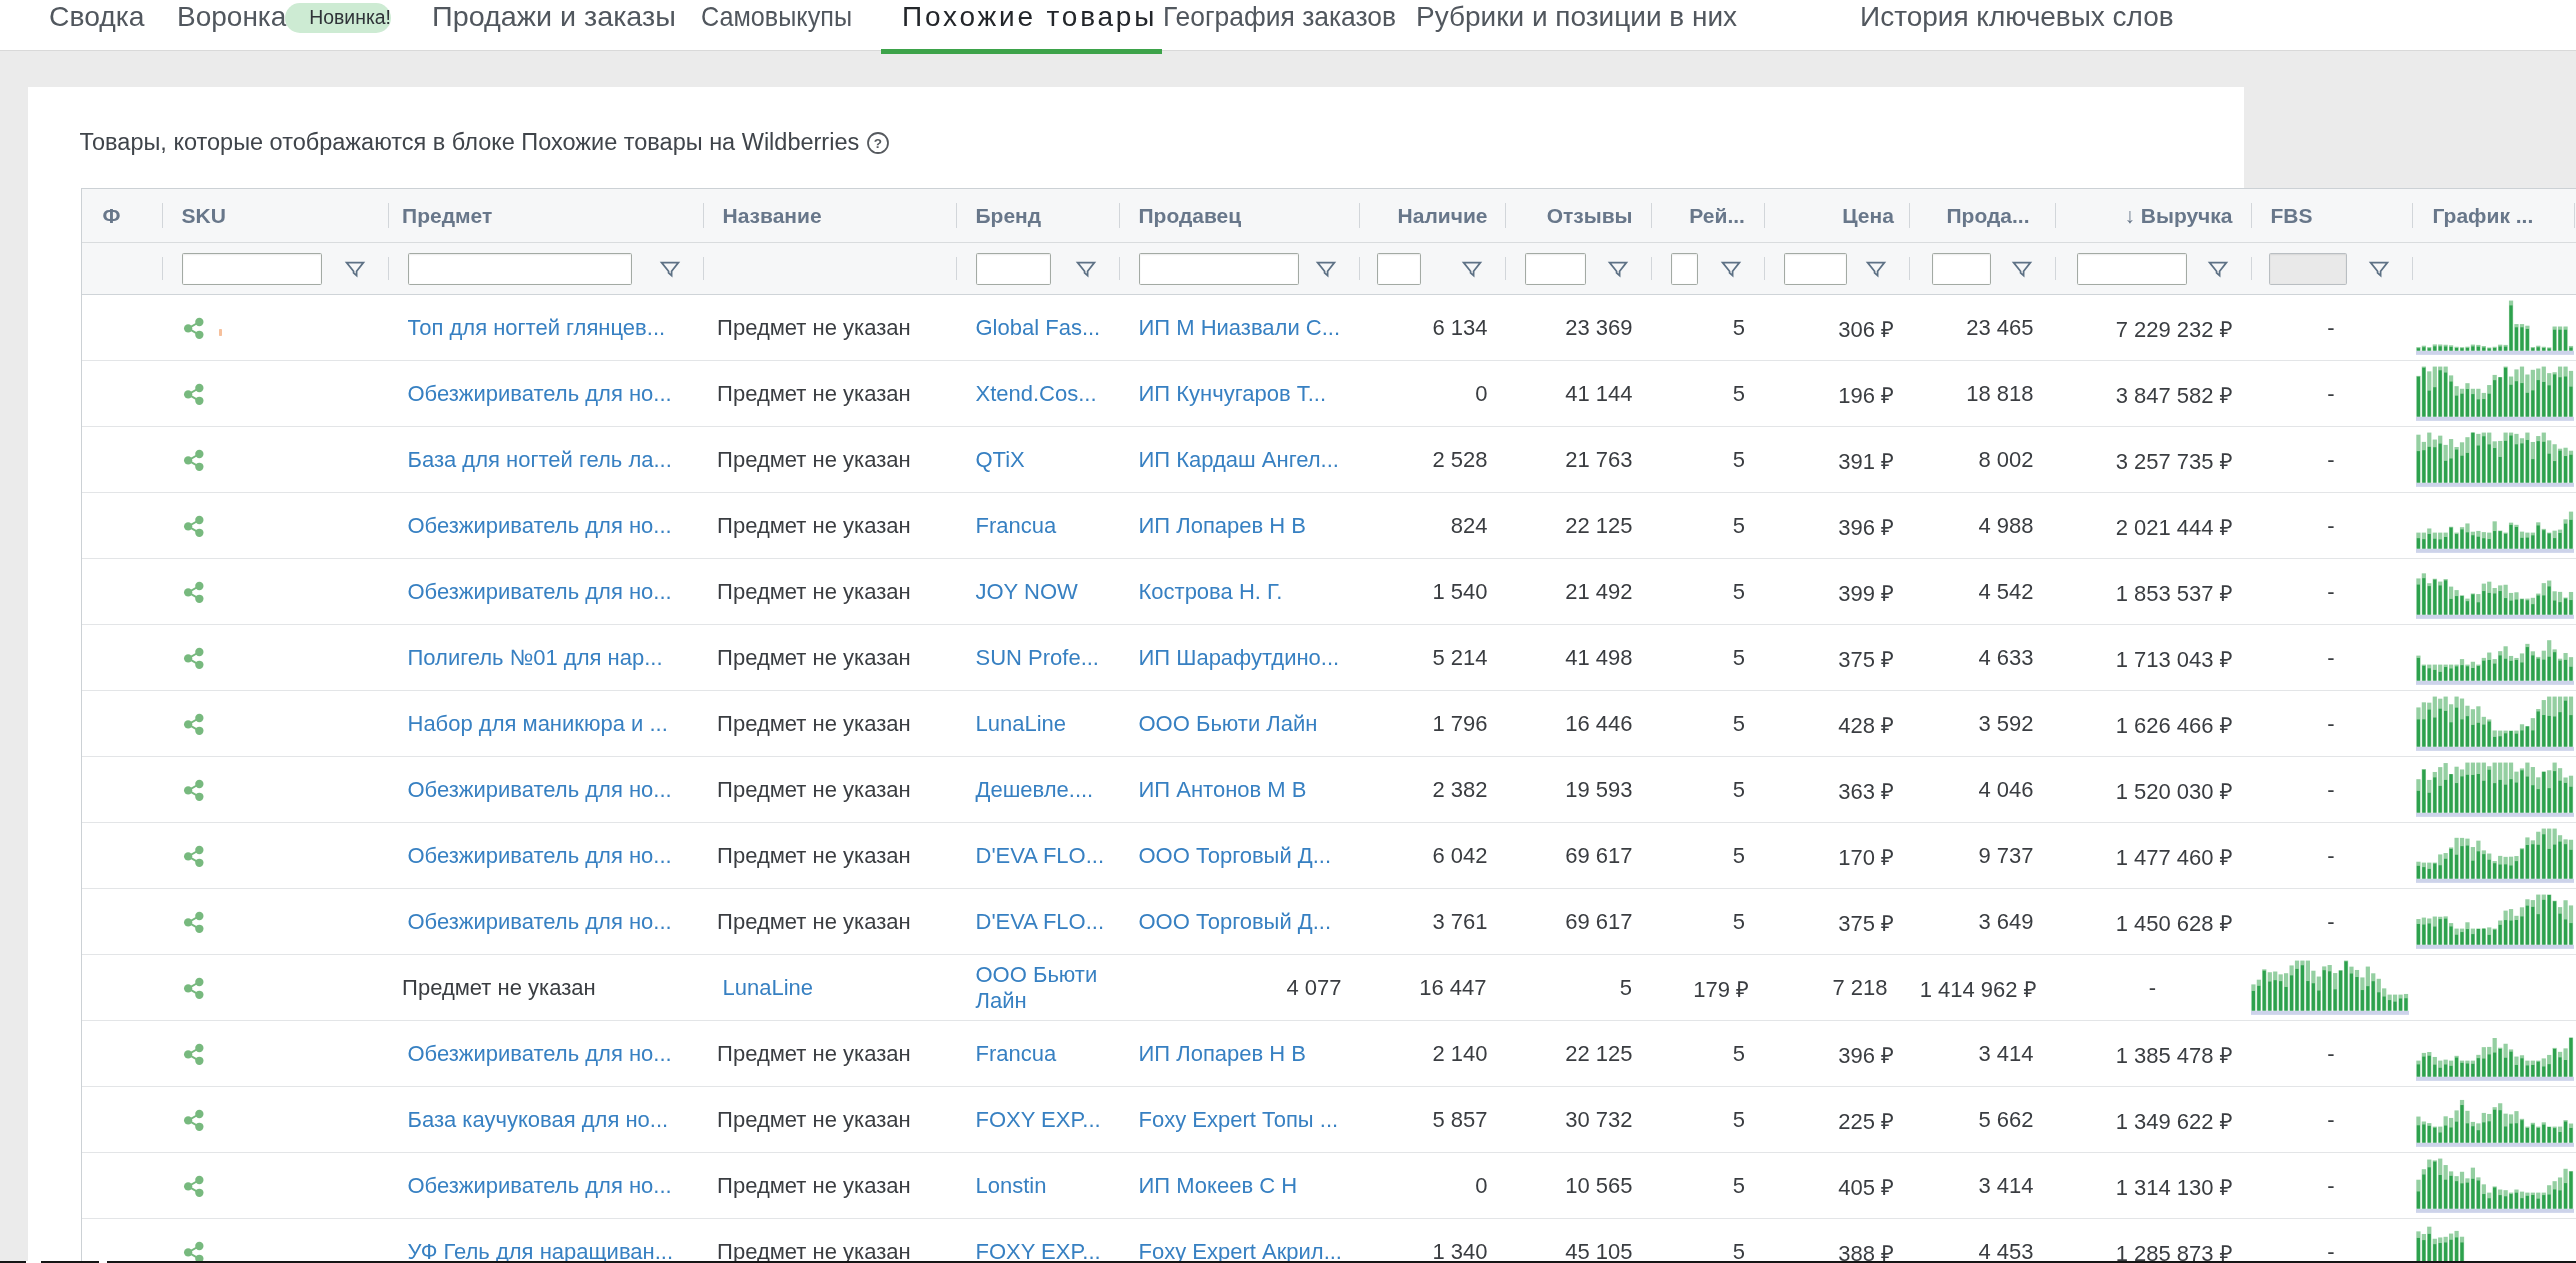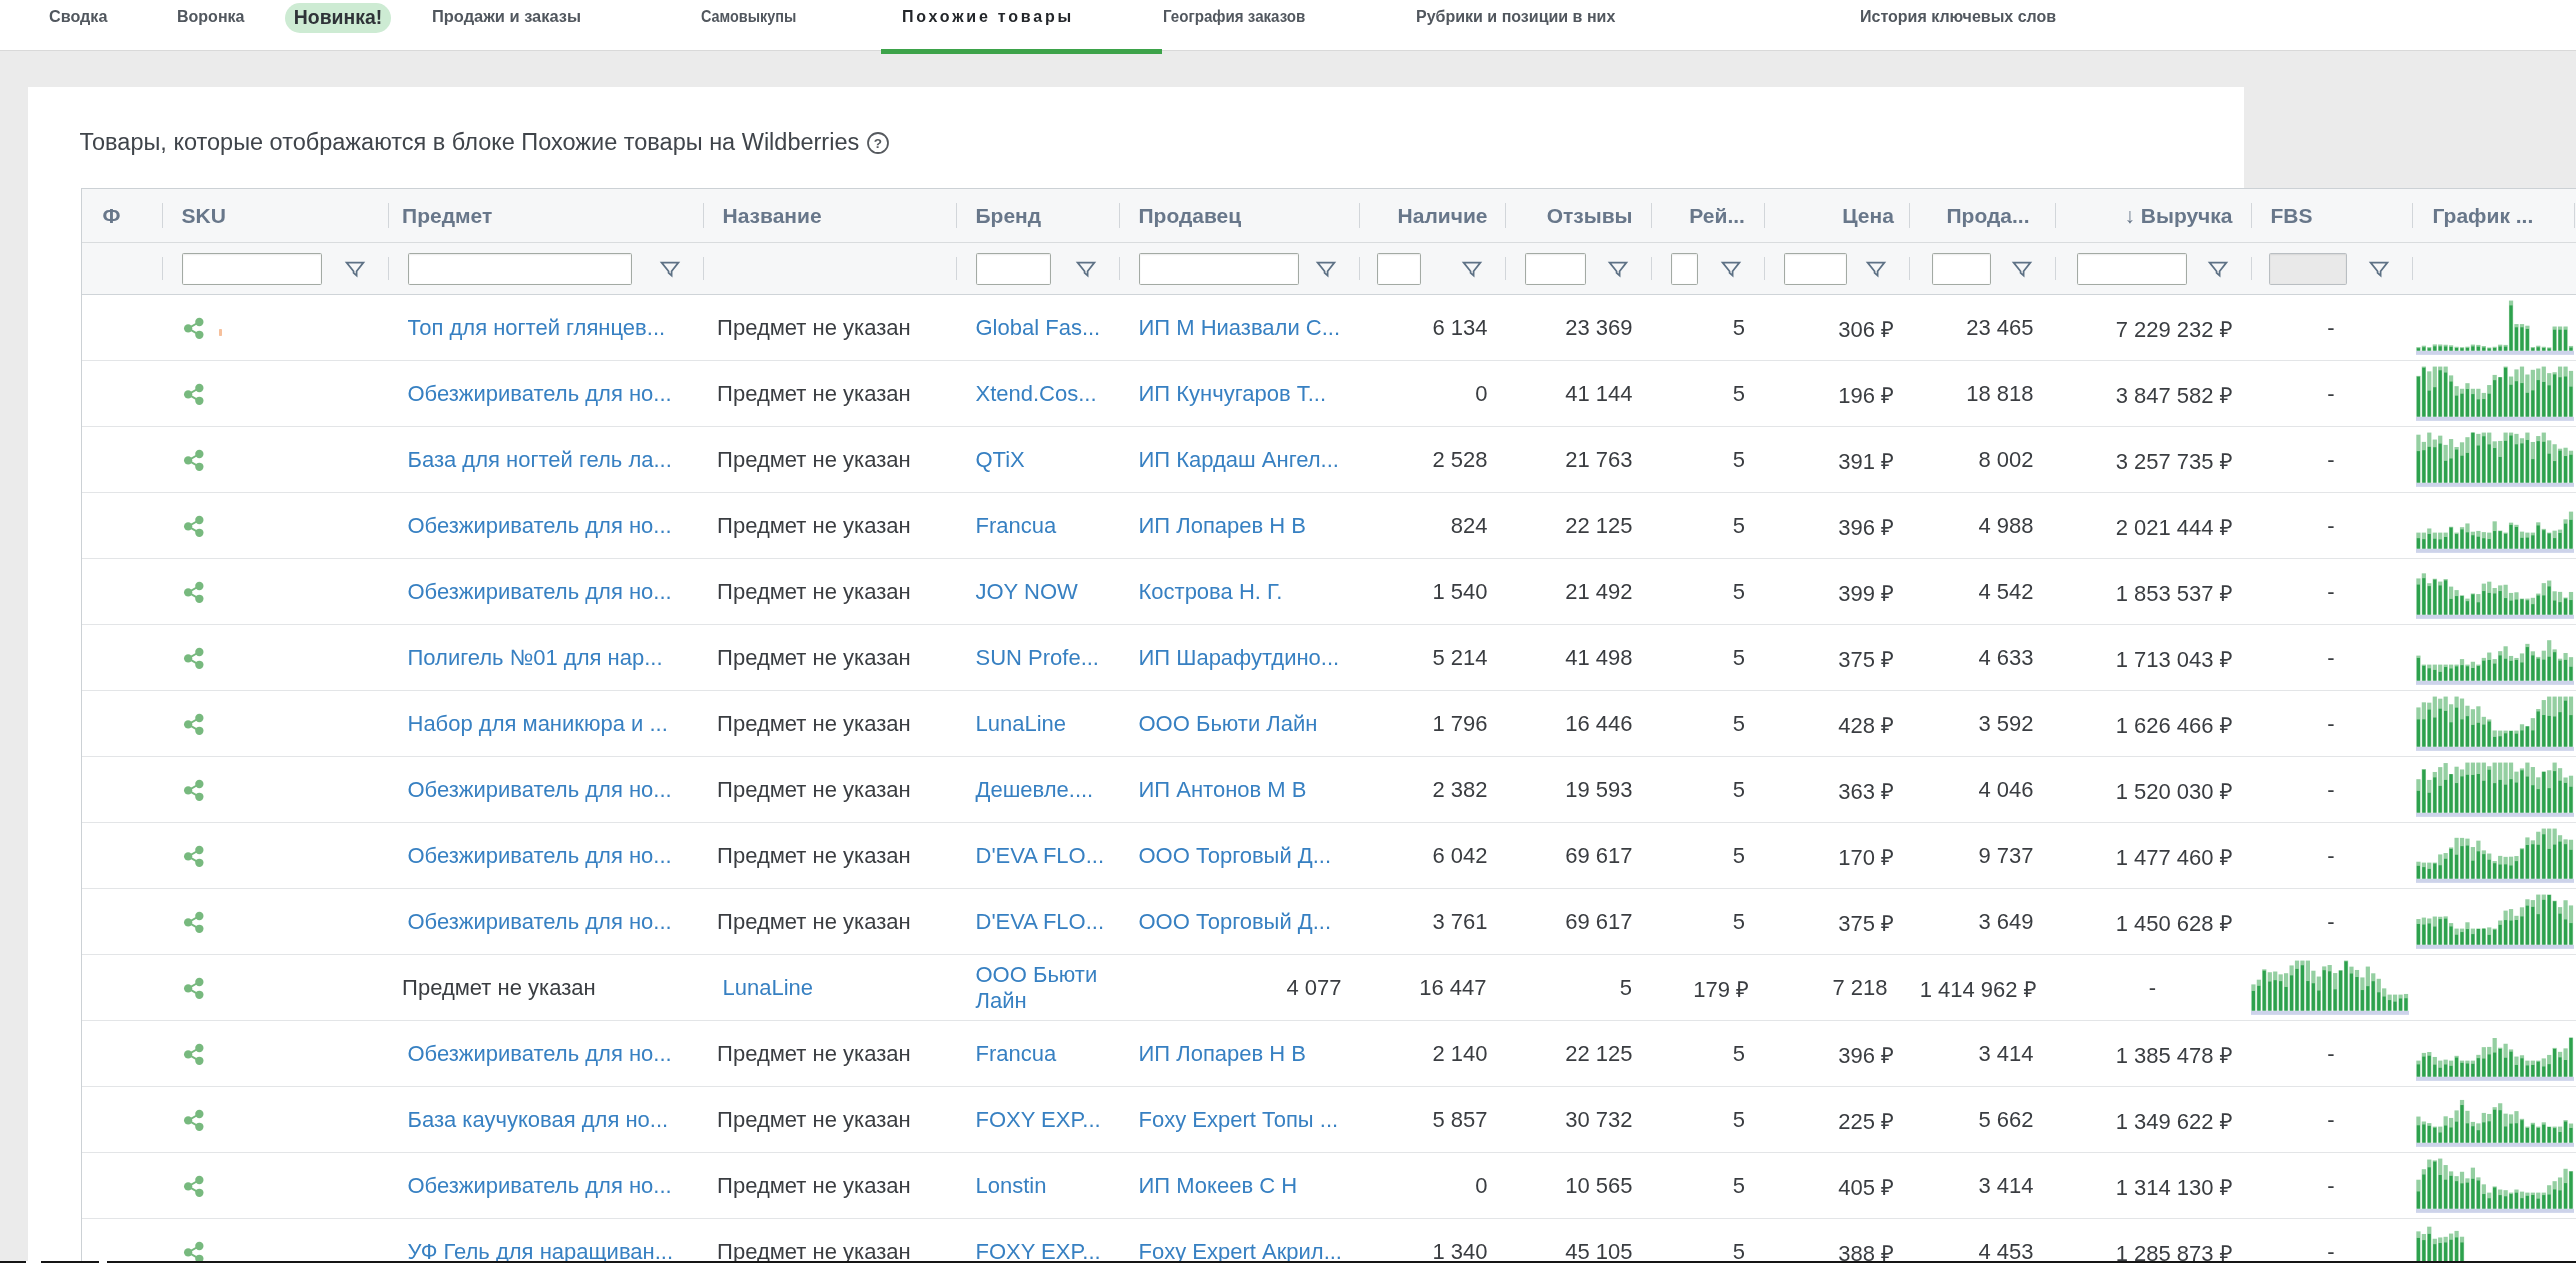--- a/index.html
+++ b/index.html
@@ -2,28 +2,28 @@
 <html lang="ru" style="font-size:13px"><head><meta charset="utf-8">
 <style>
 * { margin:0; padding:0; box-sizing:border-box; }
 html,body { width:2576px; height:1264px; overflow:hidden; background:#ebebeb;
   font-family:"Liberation Sans", sans-serif; }
 a { color:#3780c2; text-decoration:none; }
 
 
 .tabs { position:relative; height:51px; background:#fff; border-bottom:1.6px solid #d9d9d9;
   white-space:nowrap; }
-.tab { position:absolute; top:0; height:56px; line-height:33px; font-size:16px;
-  font-weight:bold; color:#51575e; }
+.tab { position:absolute; top:0; height:56px; line-height:33px; font-size:28px;
+  font-weight:normal; color:#51575e; }
 .tab > span { display:inline-block; transform-origin:0 50%; }
 .tab.act { color:#23262a; letter-spacing:2.8px; }
 .underline { position:absolute; left:881px; top:49px; width:281px; height:4.9px;
   background:#3da34a; }
 .pill { position:absolute; left:285px; top:3.2px; width:106px; background:#cdebd3;
-  color:#2f3338; font-size:19.4px; font-weight:bold; text-align:center;
+  color:#2f3338; font-size:19.4px; font-weight:normal; text-align:right;
   border-radius:15.4px; height:30px; line-height:29px; }
 
 .band { height:36px; background:#ebebeb; }
 .card { margin-left:27.5px; width:2216px; height:1177px; background:#fff; }
 
 .title { padding:42px 0 0 52px; line-height:27px; font-size:23.5px; color:#3f444a; }
 
 
 .tbl { margin:32px 0 0 53px; width:2496px; border-top:0.8px solid #ccd1d5;
   border-left:0.8px solid #ccd1d5; }

